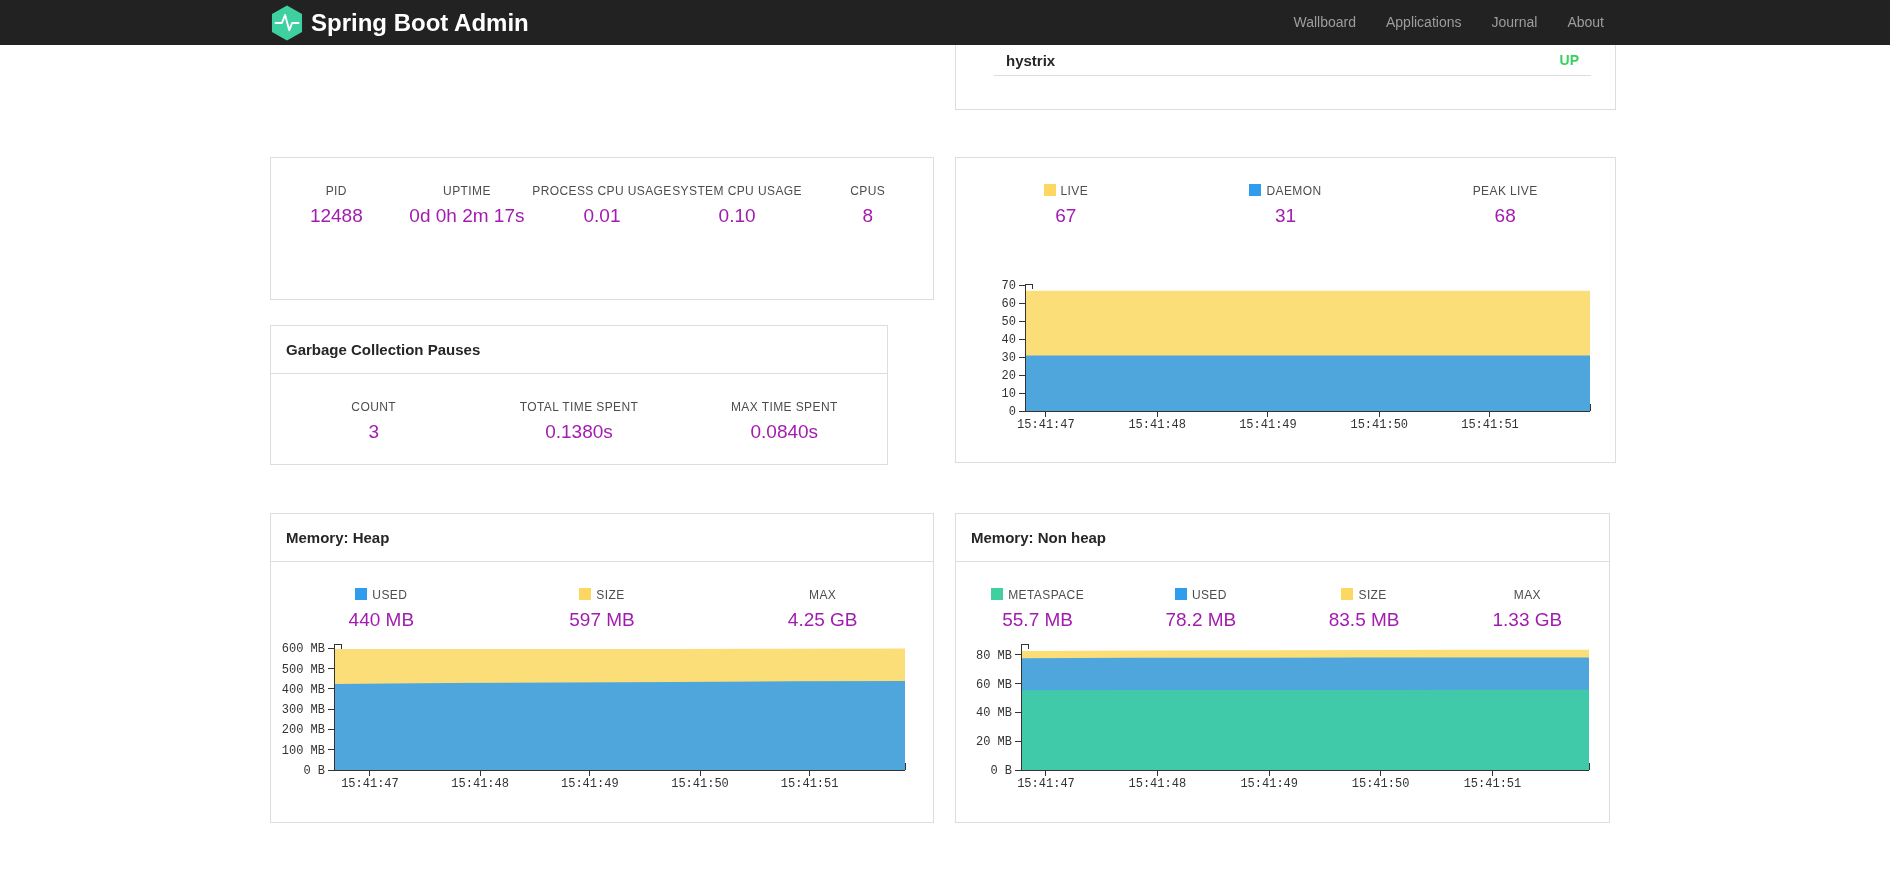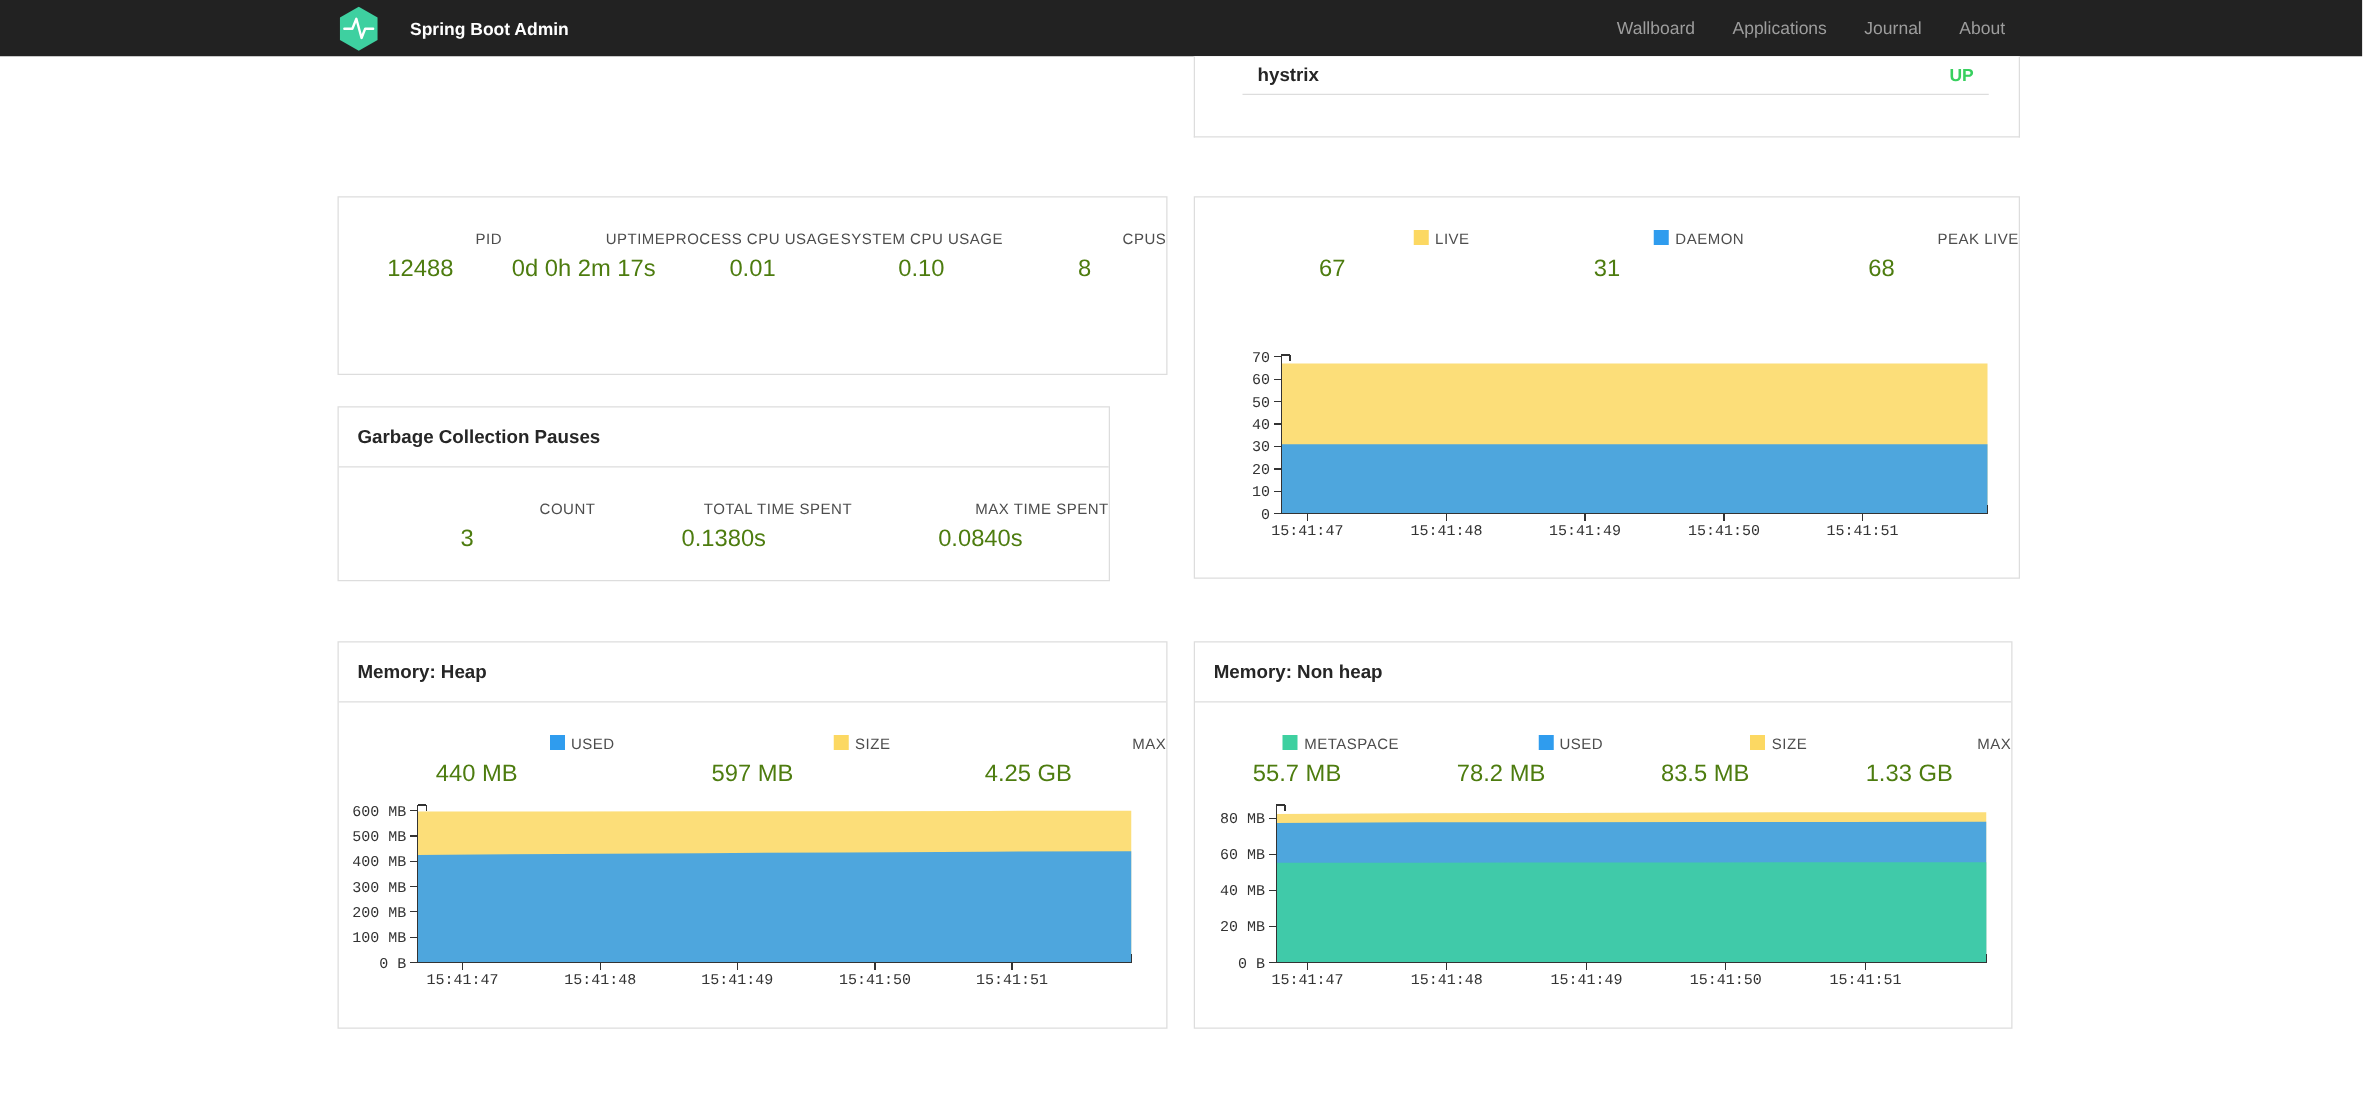--- a/index.html
+++ b/index.html
@@ -2,42 +2,42 @@
 <html><head>
 <meta charset="utf-8">
 <style>
   html,body{margin:0;padding:0;background:#fff;}
   body{font-family:"Liberation Sans",sans-serif;color:#333;}
   #canvas{position:relative;width:1890px;height:892px;background:#ffffff;overflow:hidden;}
 
   
   .navbar{position:absolute;left:0;top:0;width:100%;height:45px;background:#222222;}
   .nav-inner{width:1348px;margin:0 auto;height:45px;display:flex;align-items:center;justify-content:space-between;}
-  .brand{display:flex;align-items:center;gap:25px;color:#ffffff;font-size:14px;font-weight:bold;text-decoration:none;cursor:pointer;}
+  .brand{display:flex;align-items:center;gap:8px;color:#ffffff;font-size:24px;font-weight:bold;text-decoration:none;cursor:pointer;}
   .nav-links{display:flex;list-style:none;margin:0;padding:0;}
   .nav-links a{display:block;color:#9d9d9d;font-size:14px;line-height:45px;padding:0 15px;text-decoration:none;cursor:pointer;}
 
   
   .card{position:absolute;background:#fff;border:1px solid #ddd;box-sizing:border-box;}
   .card-title{margin:0;padding:0 15px;height:47px;line-height:47px;font-size:15px;font-weight:bold;color:#262626;border-bottom:1px solid #ddd;}
   #card-health{left:955px;top:45px;width:661px;height:65px;border-top:none;}
   #card-process{left:270px;top:157px;width:664px;height:143px;}
   #card-gc{left:270px;top:325px;width:618px;height:140px;}
   #card-threads{left:955px;top:157px;width:661px;height:306px;}
   #card-heap{left:270px;top:513px;width:664px;height:310px;}
   #card-nonheap{left:955px;top:513px;width:655px;height:310px;}
 
   .health-row{margin:0 24px 0 38px;height:30px;display:flex;justify-content:space-between;align-items:center;border-bottom:1px solid #ddd;gap:32px;}
   .health-name{font-size:15px;font-weight:bold;color:#262626;padding-left:12px;}
   .health-status{font-size:14px;font-weight:bold;padding-right:12px;}
 
   .stats{display:flex;padding-top:26px;}
   .stat{flex:1;text-align:center;}
-  .stat-label{font-size:12px;color:#4d4d4d;letter-spacing:.4px;white-space:nowrap;text-align:right;}
-  .stat-value{font-size:19px;color:#4d7c0f;margin-top:7px;}
+  .stat-label{font-size:12px;color:#4d4d4d;letter-spacing:.4px;white-space:nowrap;}
+  .stat-value{font-size:19px;color:#a21caf;margin-top:7px;}
   .sq{display:inline-block;width:12px;height:12px;margin-right:5px;vertical-align:-1px;}
 
   .chart{position:absolute;left:0;}
   #chart-threads{top:118px;}
   #chart-heap{top:121px;}
   #chart-nonheap{top:121px;}
   .chart text{font-family:"Liberation Mono","DejaVu Sans Mono",monospace;font-size:12px;fill:#333;}
 </style>
 </head>
 <body>

